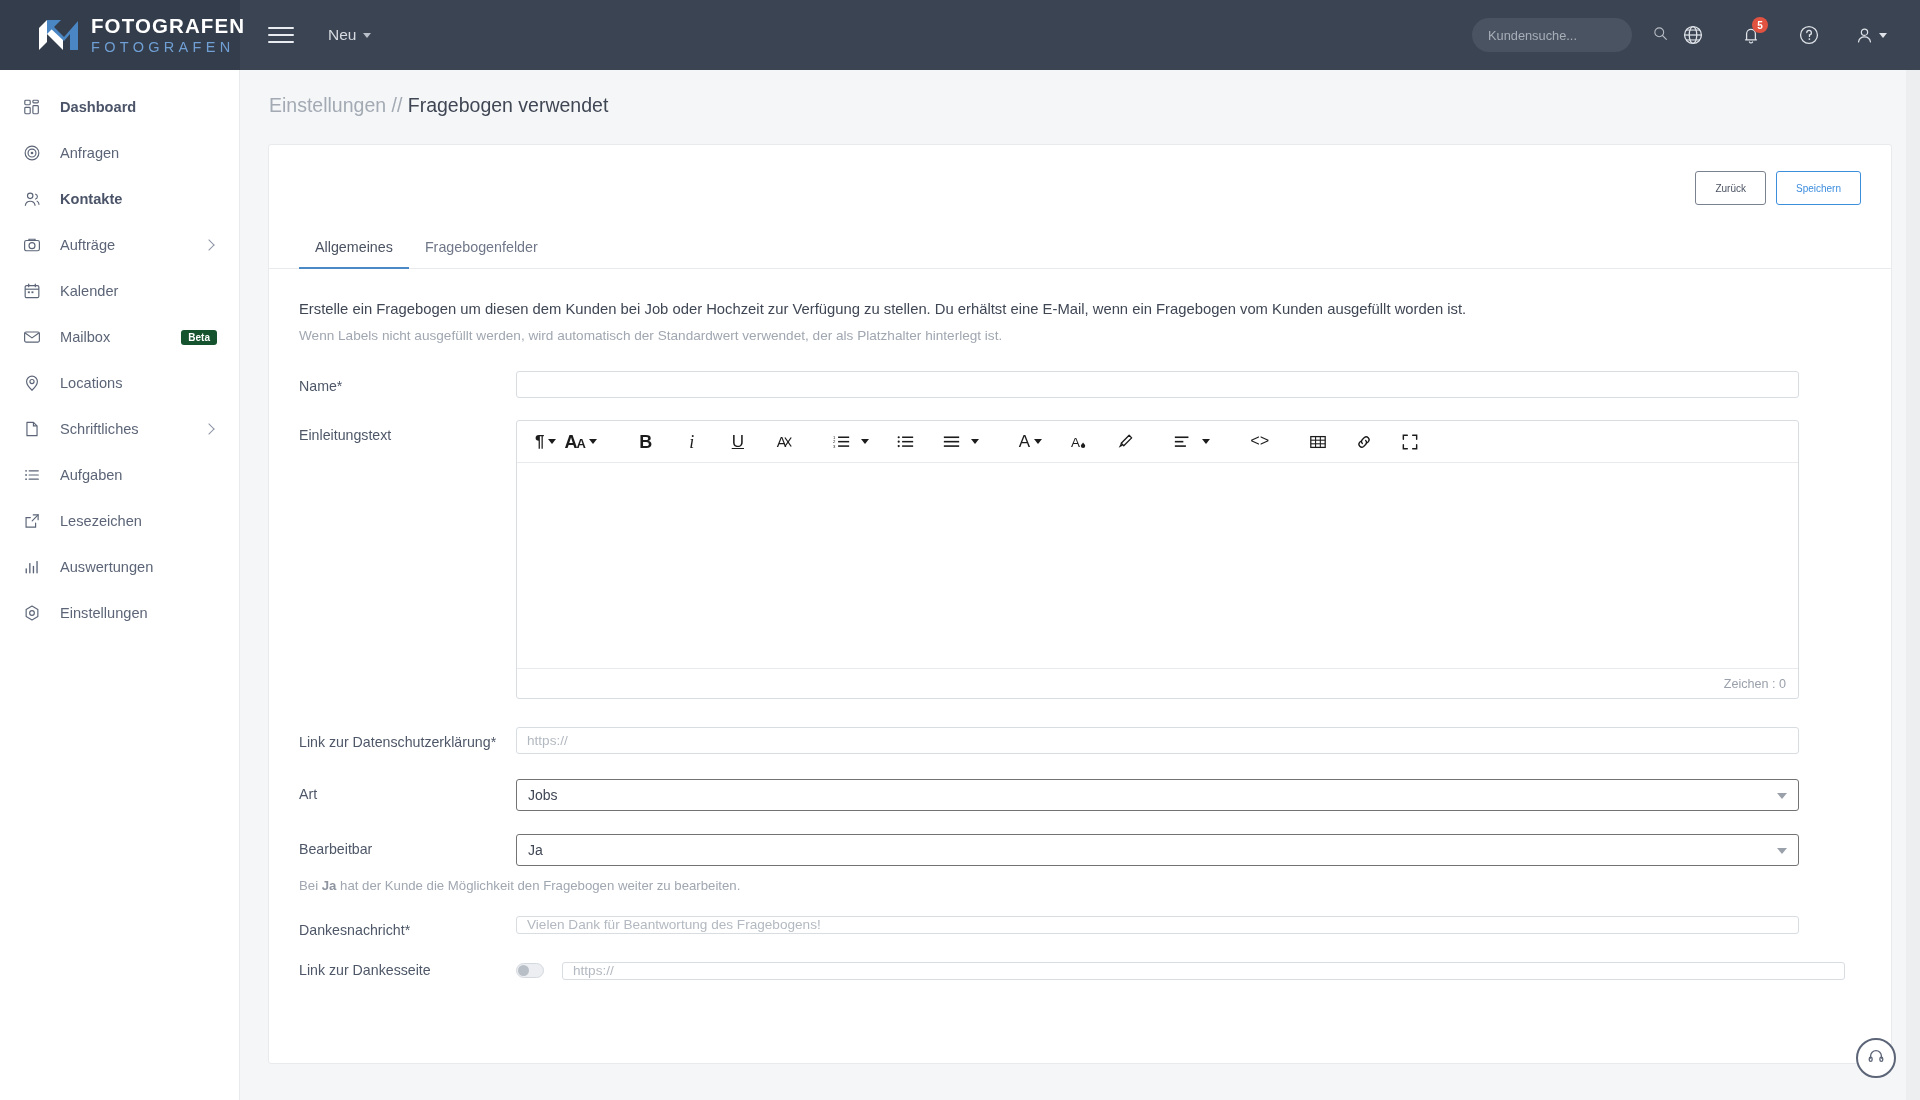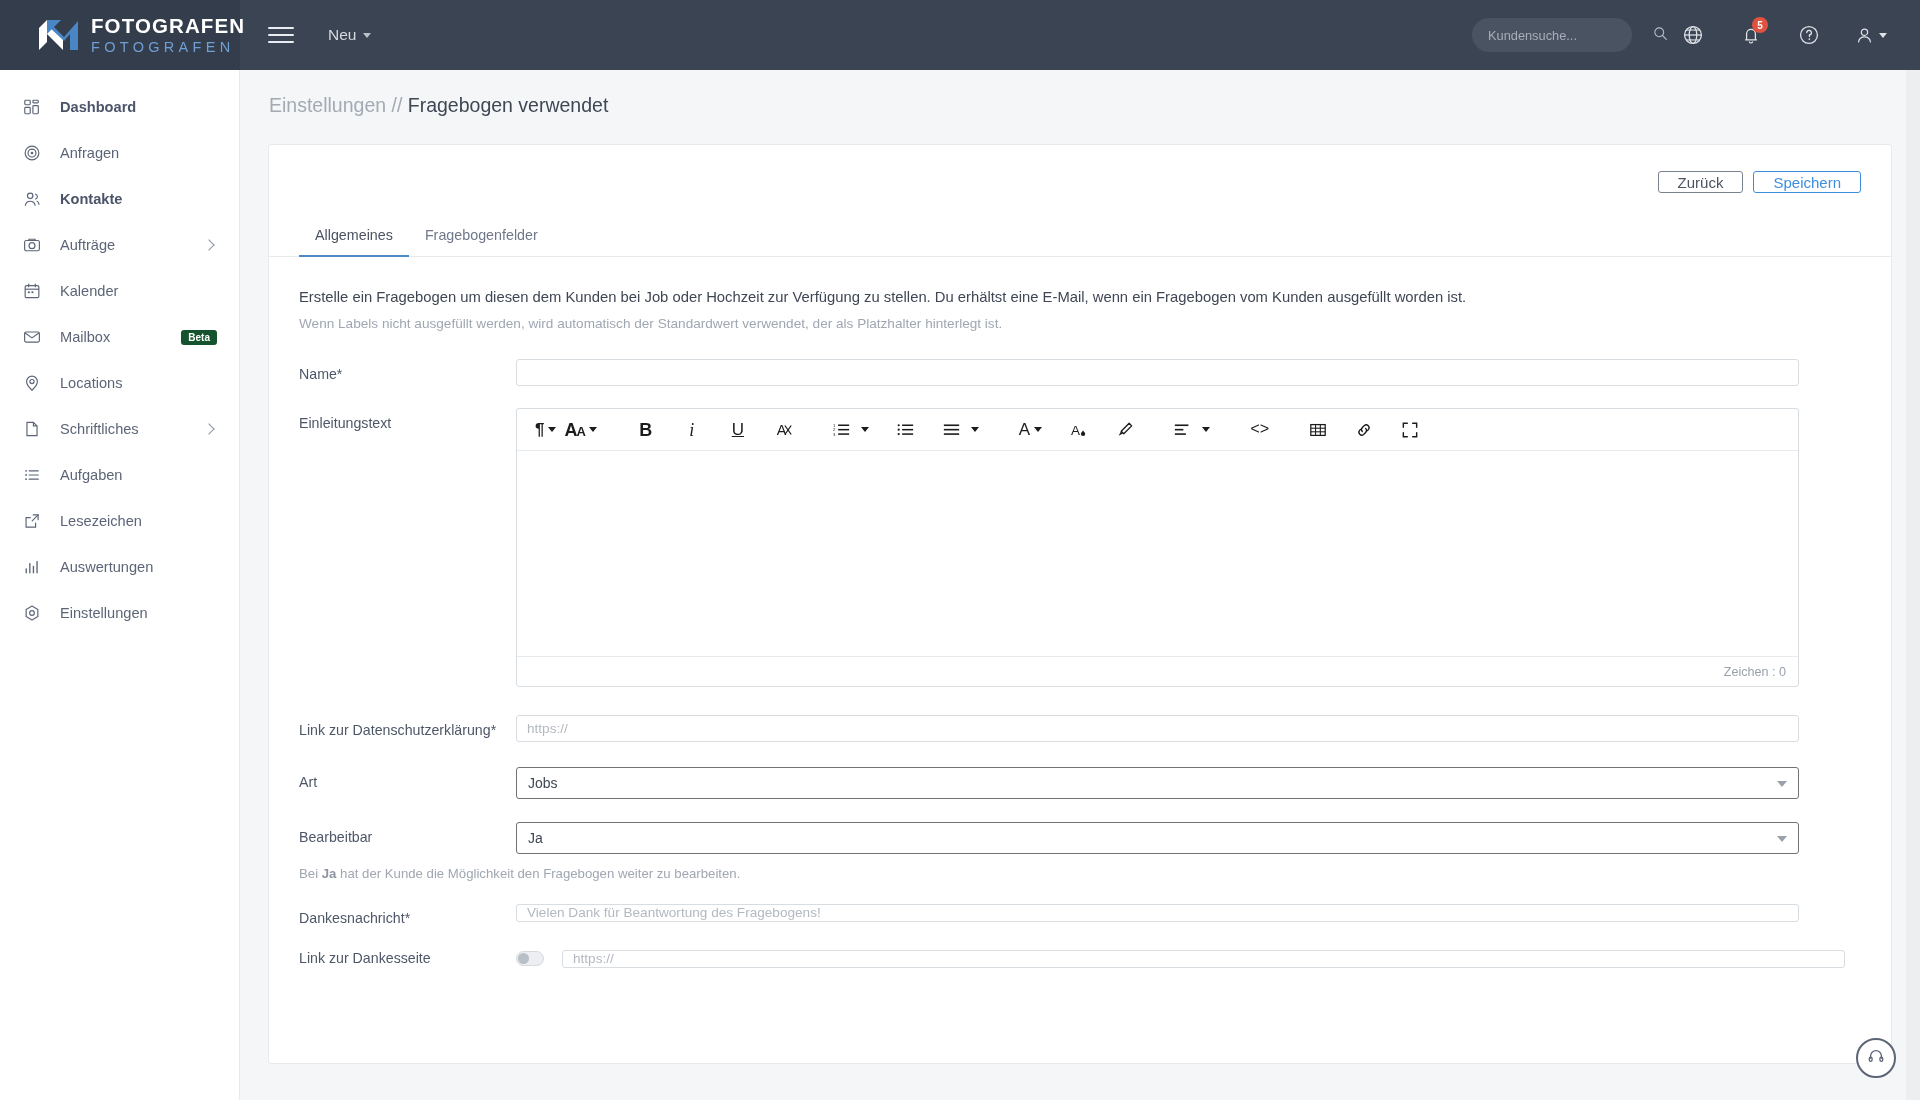--- a/index.html
+++ b/index.html
@@ -128,22 +128,22 @@
     border: 1px solid #e8eaed;
     border-radius: 3px;
     min-height: 920px;
     position: relative;
   }
   #card-actions {
     display: flex; justify-content: flex-end; align-items: center;
     gap: 10px; padding: 26px 30px 0 0;
   }
   .btn {
-    height: 22px; padding: 0 19px; border-radius: 3px;
-    font-size: 15px; cursor: pointer;
+    height: 34px; padding: 0 19px; border-radius: 3px;
+    font-size: 10px; cursor: pointer;
     display: flex; align-items: center; justify-content: center;
     background: #ffffff; font-family: "Liberation Sans", sans-serif;
   }
   .btn-secondary { border: 1px solid #7a8290; color: #4b5362; }
   .btn-primary { border: 1px solid #3e8ede; color: #3e8ede; }
 
   #tabs {
     margin-top: 22px; padding: 0 0 0 30px;
     border-bottom: 1px solid #e8eaed;
     display: flex; gap: 0;

